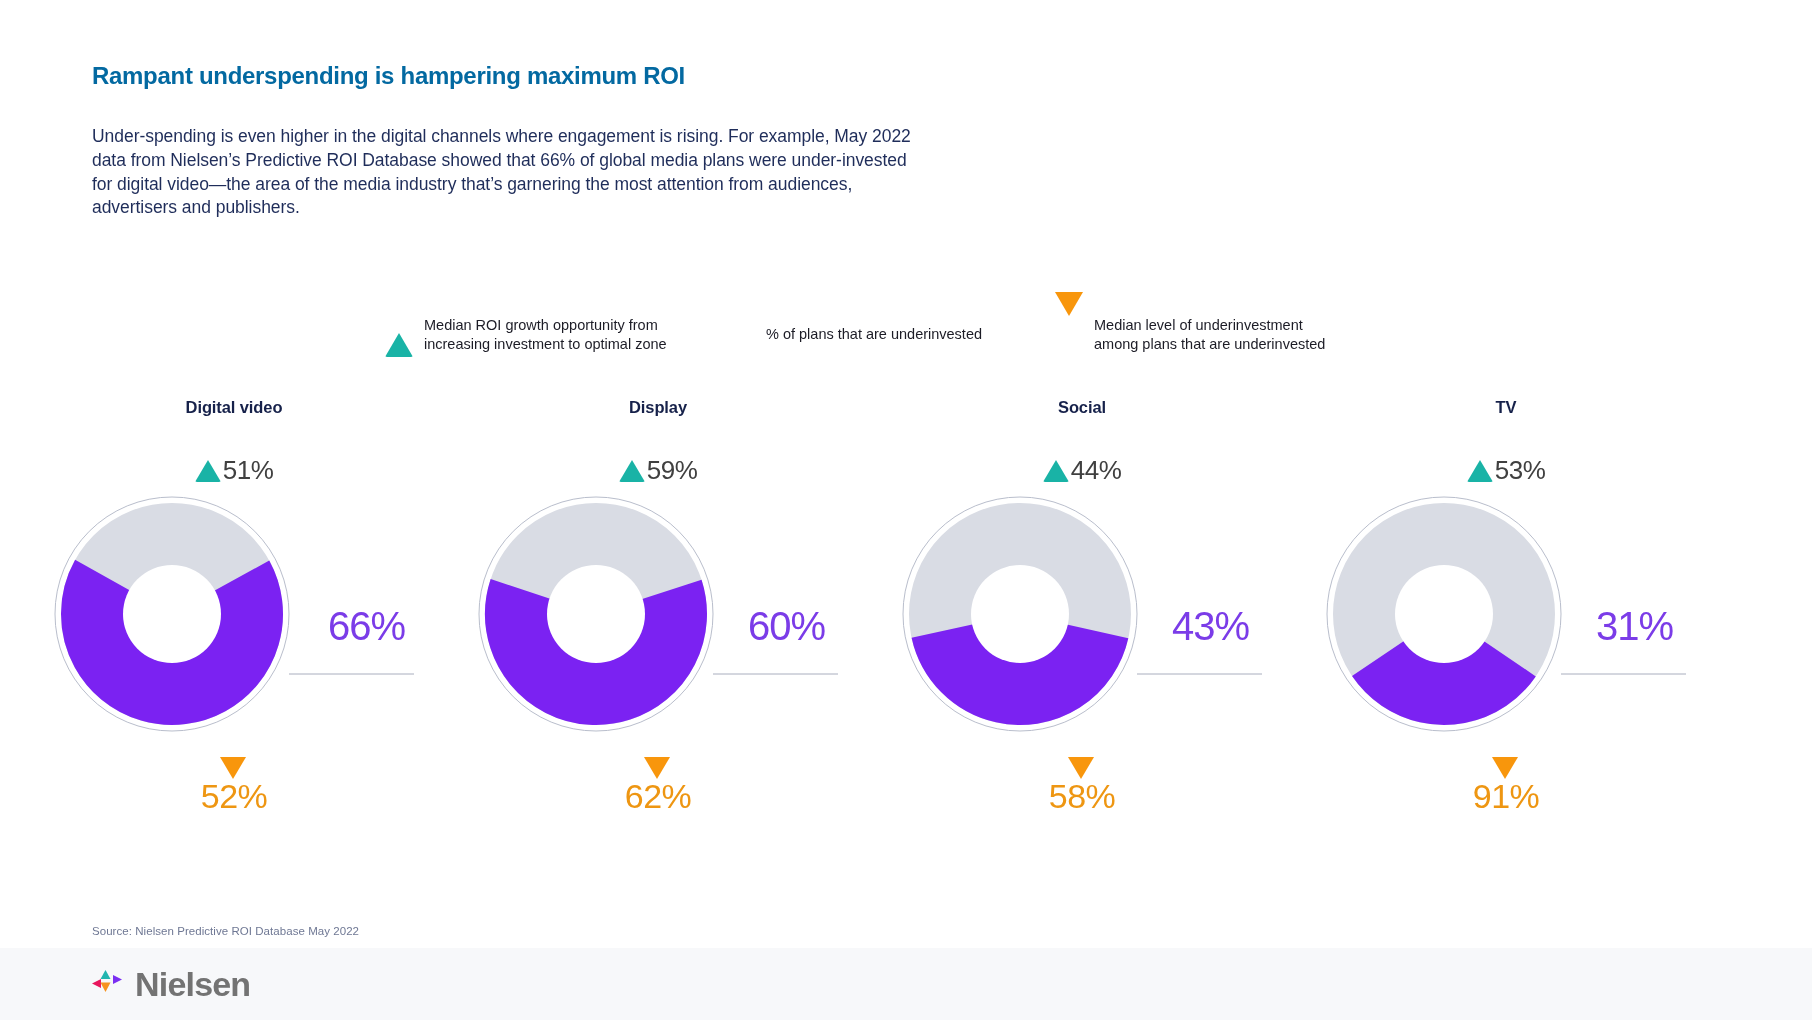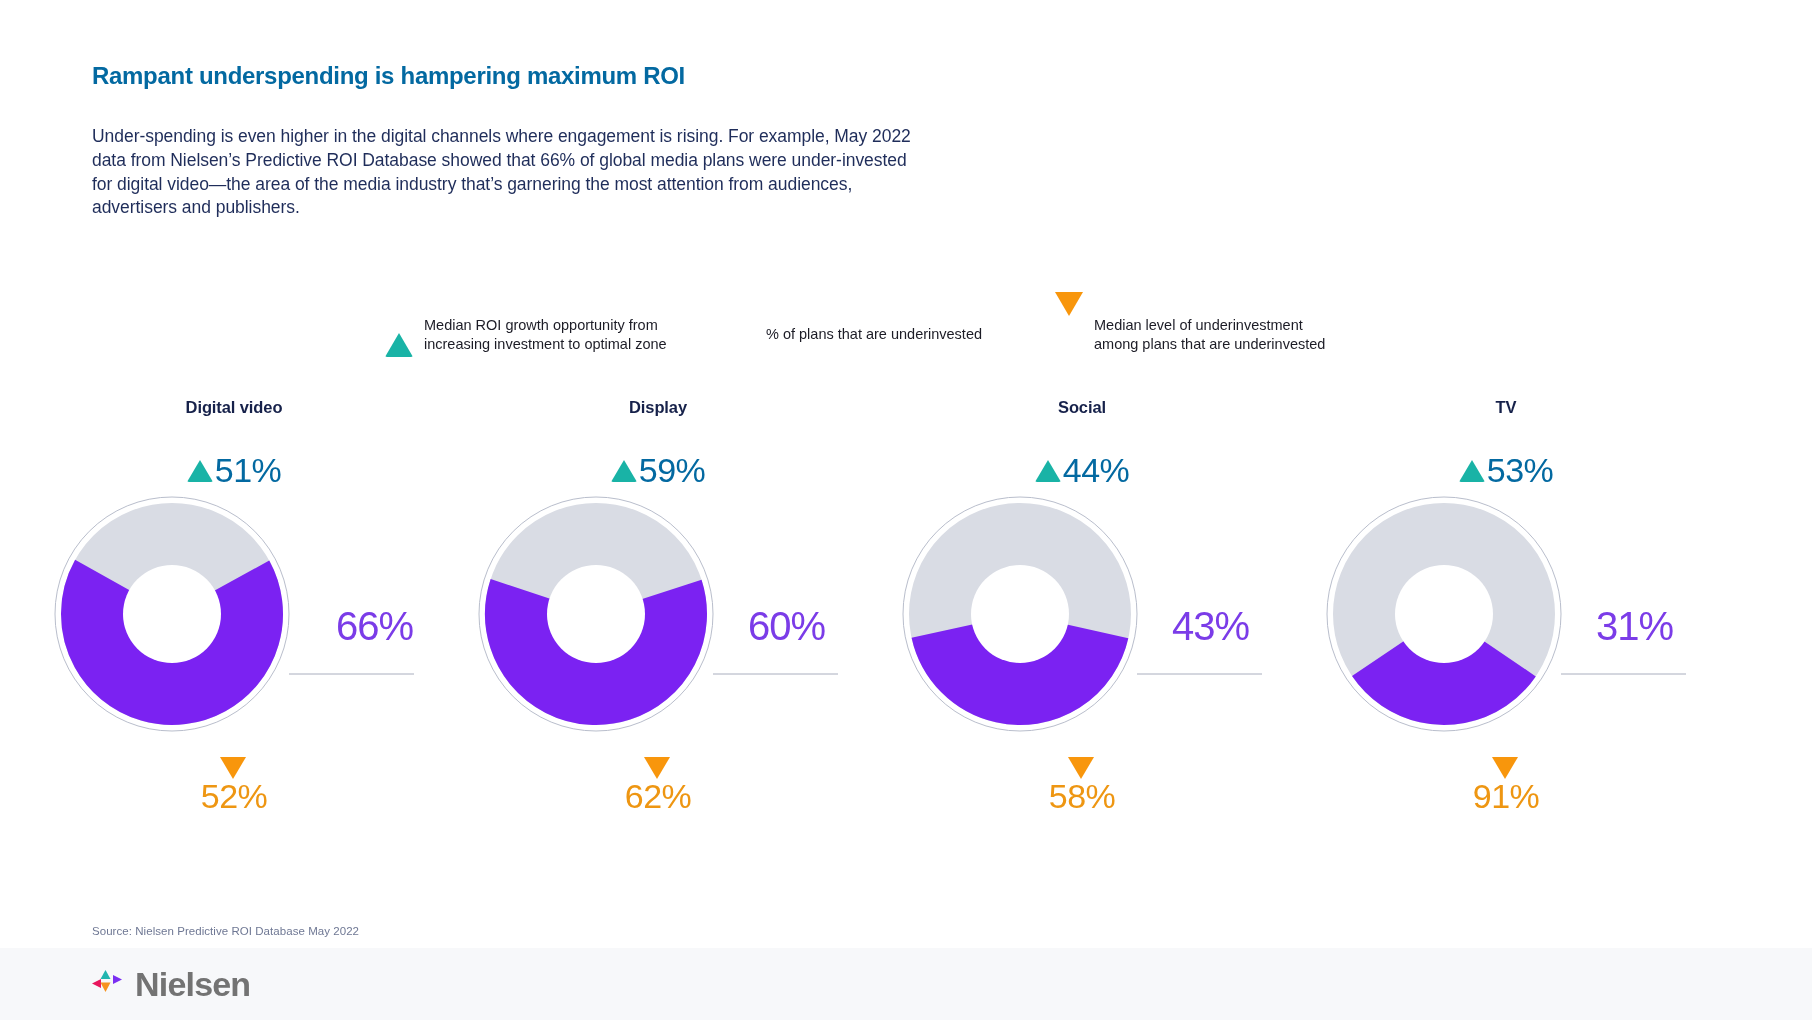--- a/index.html
+++ b/index.html
@@ -128,22 +128,22 @@
     margin-top: 24px;
   }
   .growth-row .tri-up {
     border-left-width: 13px;
     border-right-width: 13px;
     border-bottom-width: 22px;
     margin-top: 2px;
     margin-right: 2px;
   }
   .growth-val {
-    font-size: 34px;
-    color: #0369a1;
+    font-size: 26px;
+    color: #404040;
     letter-spacing: -0.5px;
     line-height: 1;
   }
 
   .under-row {
     display: flex;
     align-items: center;
     height: 52px;
     margin-top: 22px;
     flex-direction: column;
@@ -289,21 +289,21 @@
       <div class="donut-wrap">
         <svg class="donut-svg" width="420" height="236" viewBox="0 0 420 236">
           <circle cx="148" cy="118" r="117" fill="none" stroke="#B9BECC" stroke-width="1"></circle>
           <g transform="translate(148,118)">
             <circle r="55.5" cx="0" cy="0" fill="none" stroke="#D9DCE4" stroke-width="111"></circle>
             <circle class="seg-purple" r="55.5" cx="0" cy="0" fill="none" stroke="#7B22F2" stroke-width="111" stroke-dasharray="230.15 118.56" transform="rotate(-28.80)"></circle>
             <circle r="49" cx="0" cy="0" fill="#ffffff" stroke="none"></circle>
           </g>
           <line x1="265" y1="178" x2="390" y2="178" stroke="#A9AEBE" stroke-width="1"></line>
         </svg>
-        <span class="pct-label" style="left:312px; top:110px;">66%</span>
+        <span class="pct-label" style="left:304px; top:110px;">66%</span>
       </div>
       <div class="under-row">
         <span class="tri-down"></span>
         <span class="under-val">52%</span>
       </div>
     </div>
 
     <div class="chart-col c1">
       <div class="chart-title">Display</div>
       <div class="growth-row">

